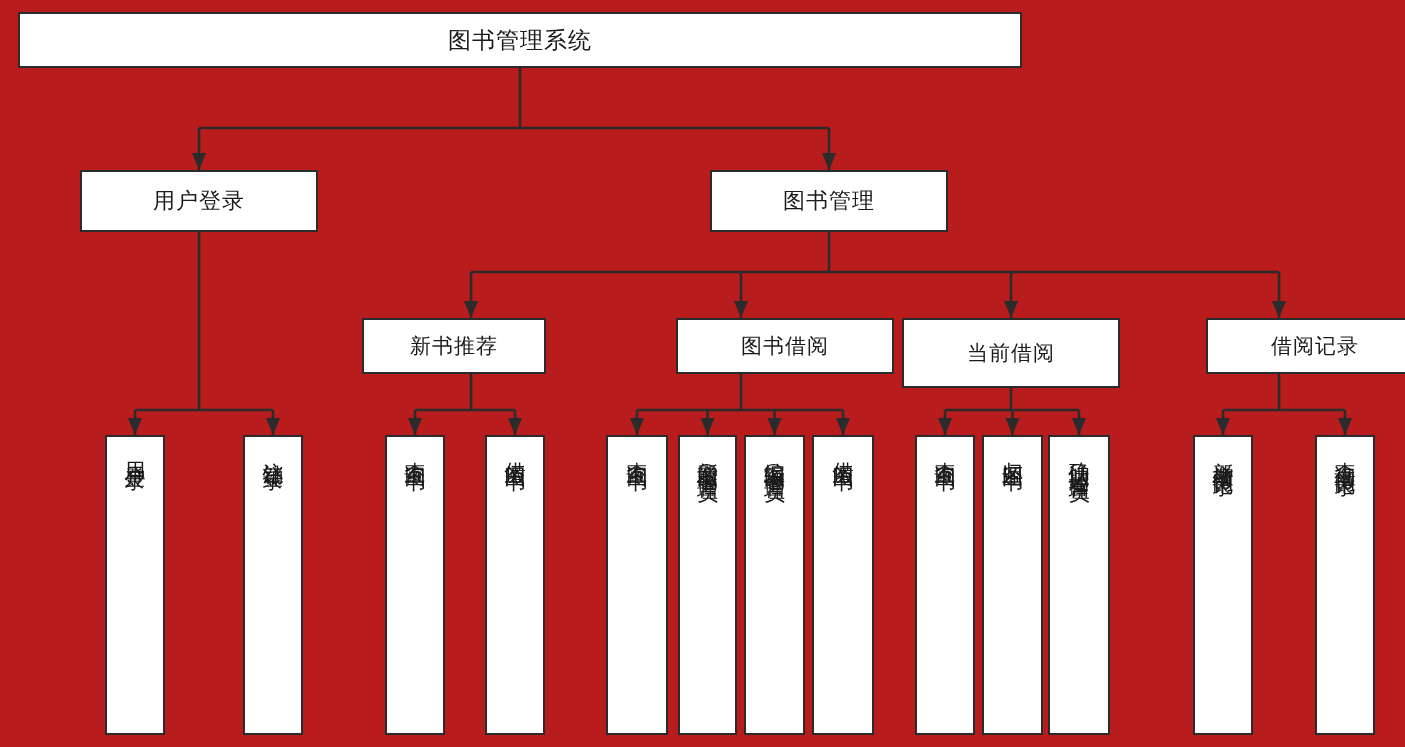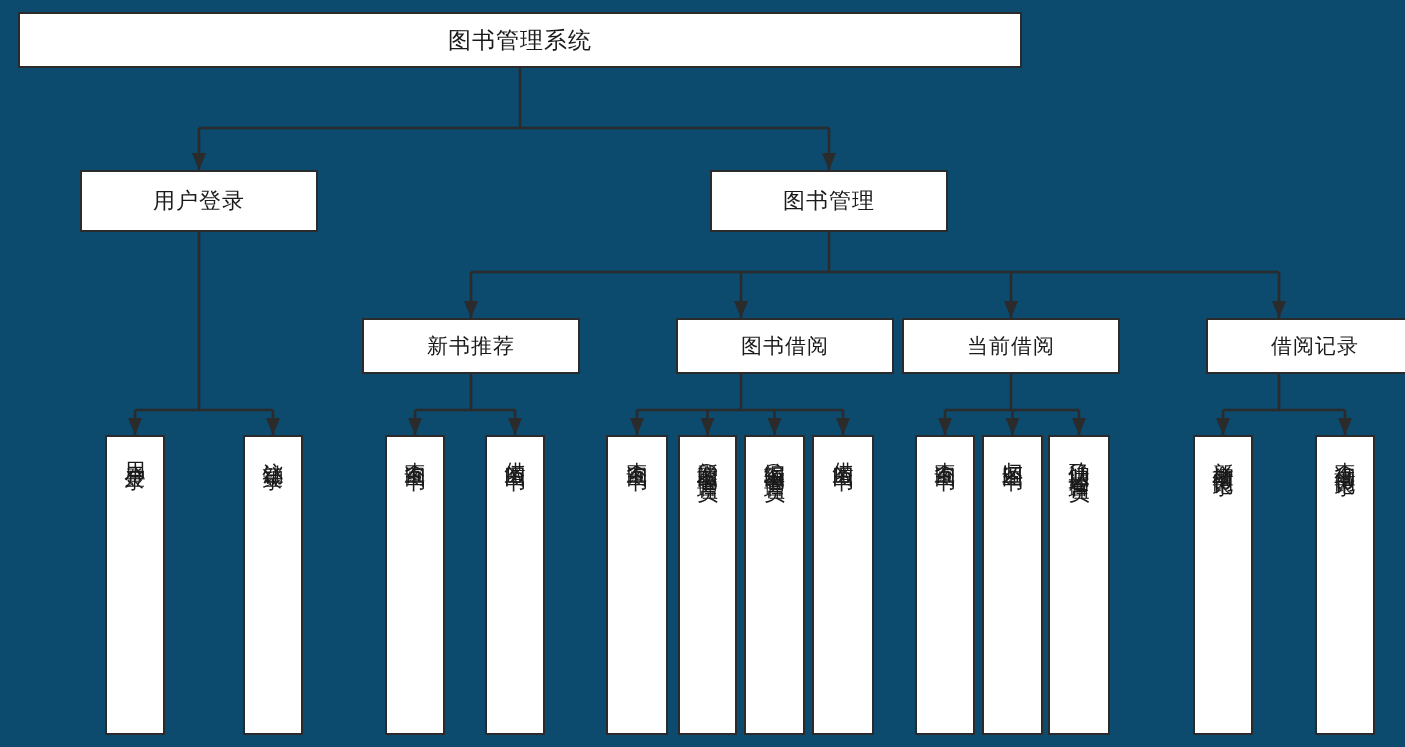--- a/index.html
+++ b/index.html
@@ -5,21 +5,21 @@
 <style>
   html, body {
     margin: 0;
     padding: 0;
     background: #ffffff;
   }
   #canvas {
     position: relative;
     width: 1405px;
     height: 747px;
-    background: #0c4a6e;
+    background: #b91c1c;
     font-family: "DejaVu Sans", "Liberation Sans", sans-serif;
     overflow: hidden;
   }
   #edges {
     position: absolute;
     left: 0;
     top: 0;
     width: 1405px;
     height: 747px;
     pointer-events: none;
@@ -132,27 +132,27 @@
   <div id="nodes-layer">
       <div class="node root" style="left: 18px; top: 12px; width: 1004px; height: 56px;">
         <span class="htext">图书管理系统</span>
       </div>
       <div class="node level2" style="left: 80px; top: 170px; width: 238px; height: 62px;">
         <span class="htext">用户登录</span>
       </div>
       <div class="node level2" style="left: 710px; top: 170px; width: 238px; height: 62px;">
         <span class="htext">图书管理</span>
       </div>
-      <div class="node level3" style="left: 362px; top: 318px; width: 218px; height: 56px;">
+      <div class="node level3" style="left: 362px; top: 318px; width: 184px; height: 56px;">
         <span class="htext">新书推荐</span>
       </div>
       <div class="node level3" style="left: 632px; top: 318px; width: 218px; height: 56px; margin-left: 44px;">
         <span class="htext">图书借阅</span>
       </div>
-      <div class="node level3" style="left: 902px; top: 318px; width: 218px; height: 56px;">
+      <div class="node level3" style="left: 902px; top: 318px; width: 218px; height: 70px;">
         <span class="htext">当前借阅</span>
       </div>
       <div class="node level3" style="left: 1170px; top: 318px; width: 218px; height: 56px; margin-left: 36px;">
         <span class="htext">借阅记录</span>
       </div>
       <div class="node leaf" style="left: 105px; top: 435px; width: 60px; height: 300px;">
         <span class="vtext">用户登录</span>
       </div>
       <div class="node leaf" style="left: 243px; top: 435px; width: 60px; height: 300px;">
         <span class="vtext">注销登录</span>

